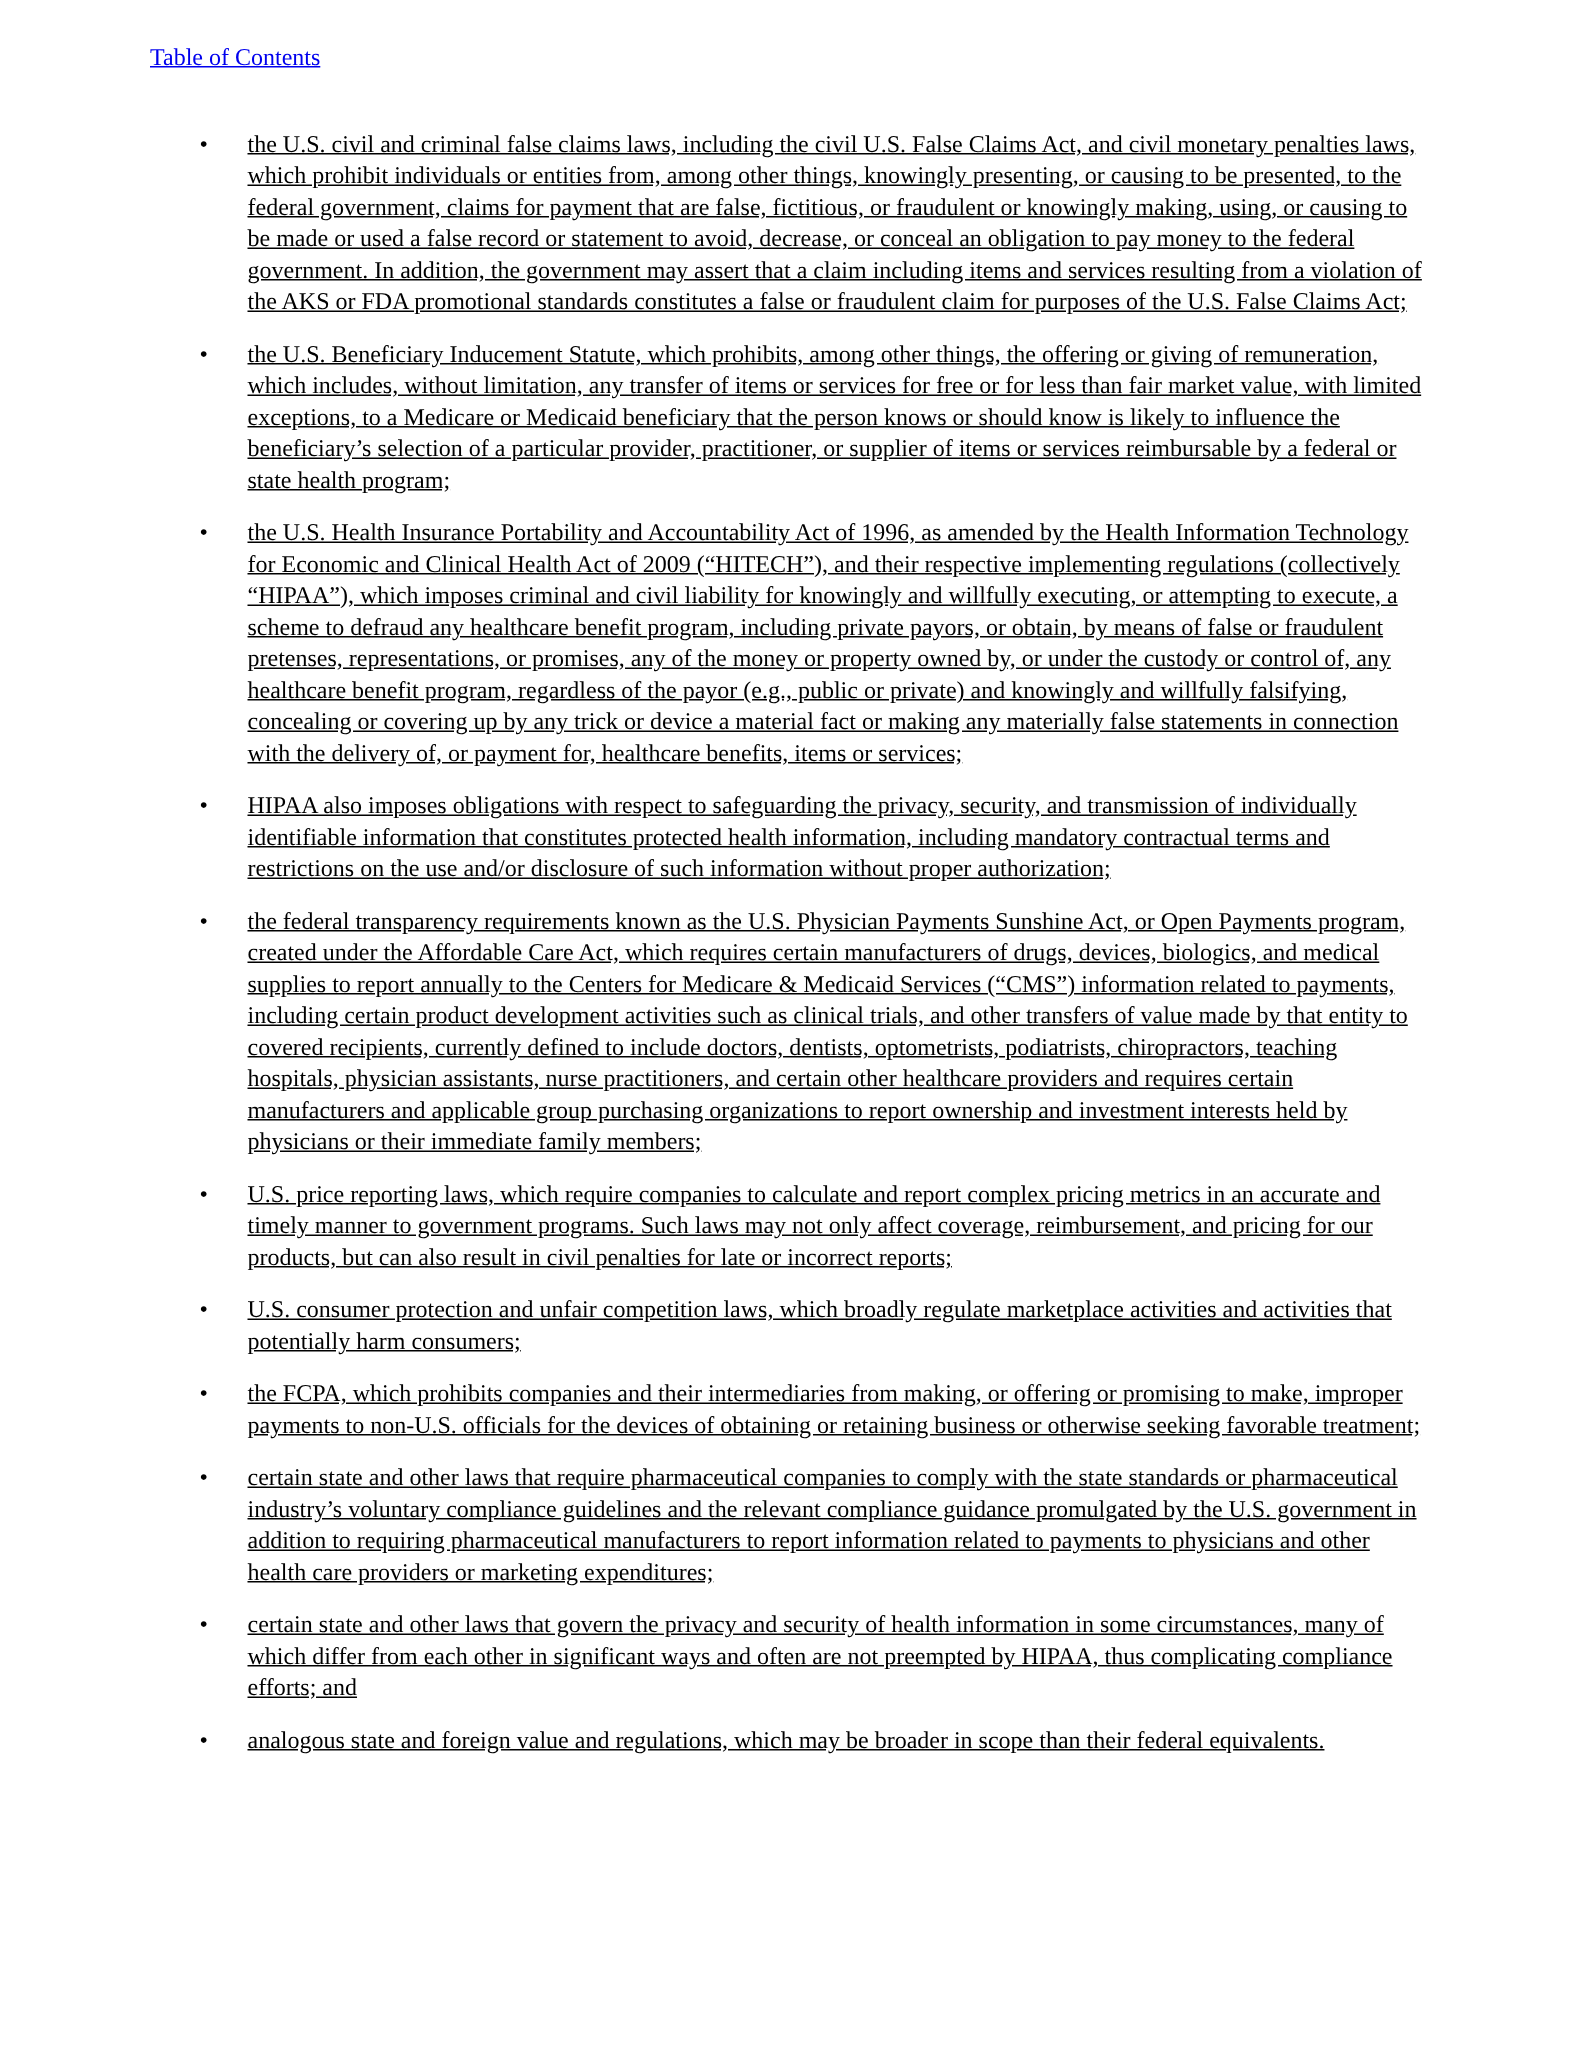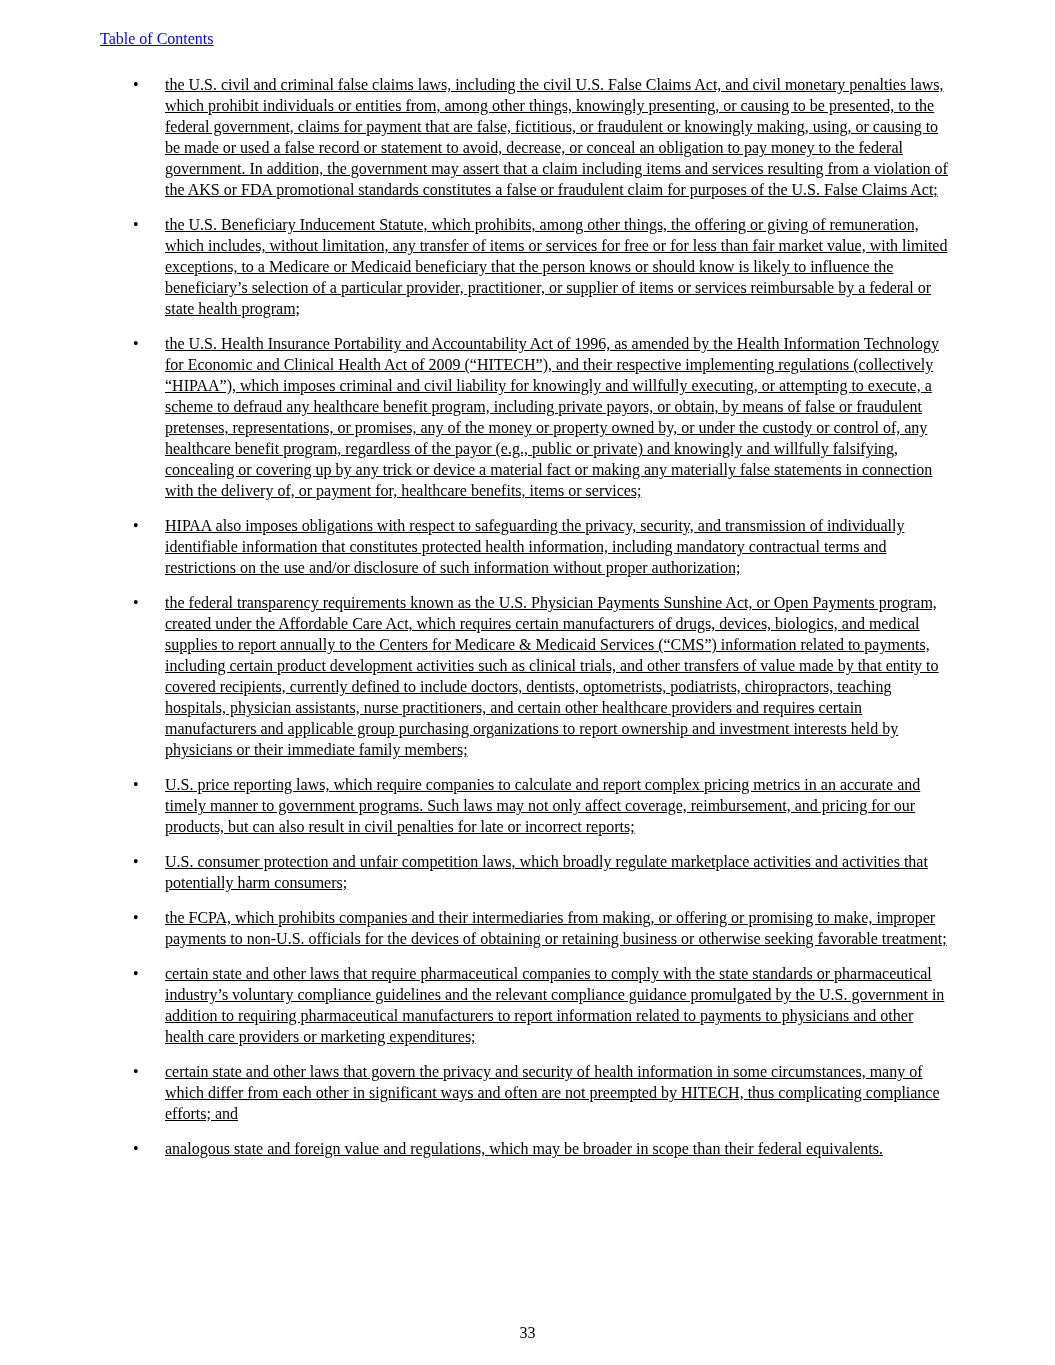--- a/index.html
+++ b/index.html
@@ -13,21 +13,21 @@
     height: 1365px;
     background: #ffffff;
     font-family: "Liberation Serif", serif;
     color: #000000;
     font-size: 16px;
     line-height: 21px;
     box-sizing: border-box;
   }
   .toc-link {
     display: inline-block;
-    margin: 28px 0 0 100px;
+    margin: 28px 0 12px 100px;
     color: #0000EE;
     text-decoration: underline;
     font-size: 16px;
     cursor: pointer;
   }
   .bullet-list {
     list-style: none;
     margin: 25px 0 0 0;
     padding: 0 100px 0 133px;
   }
@@ -95,23 +95,22 @@
     <li class="bullet">
       <span class="marker">•</span>
       <span class="text">the FCPA, which prohibits companies and their intermediaries from making, or offering or promising to make, improper payments to non-U.S. officials for the devices of obtaining or retaining business or otherwise seeking favorable treatment;</span>
     </li>
     <li class="bullet">
       <span class="marker">•</span>
       <span class="text">certain state and other laws that require pharmaceutical companies to comply with the state standards or pharmaceutical industry’s voluntary compliance guidelines and the relevant compliance guidance promulgated by the U.S. government in addition to requiring pharmaceutical manufacturers to report information related to payments to physicians and other health care providers or marketing expenditures;</span>
     </li>
     <li class="bullet">
       <span class="marker">•</span>
-      <span class="text">certain state and other laws that govern the privacy and security of health information in some circumstances, many of which differ from each other in significant ways and often are not preempted by HITECH, thus complicating compliance efforts; and</span>
+      <span class="text">certain state and other laws that govern the privacy and security of health information in some circumstances, many of which differ from each other in significant ways and often are not preempted by HIPAA, thus complicating compliance efforts; and</span>
     </li>
     <li class="bullet">
       <span class="marker">•</span>
       <span class="text">analogous state and foreign value and regulations, which may be broader in scope than their federal equivalents.</span>
     </li>
   </ul>
 
-  <div class="page-number">33</div>
 
 </div>
 
 </body></html>

